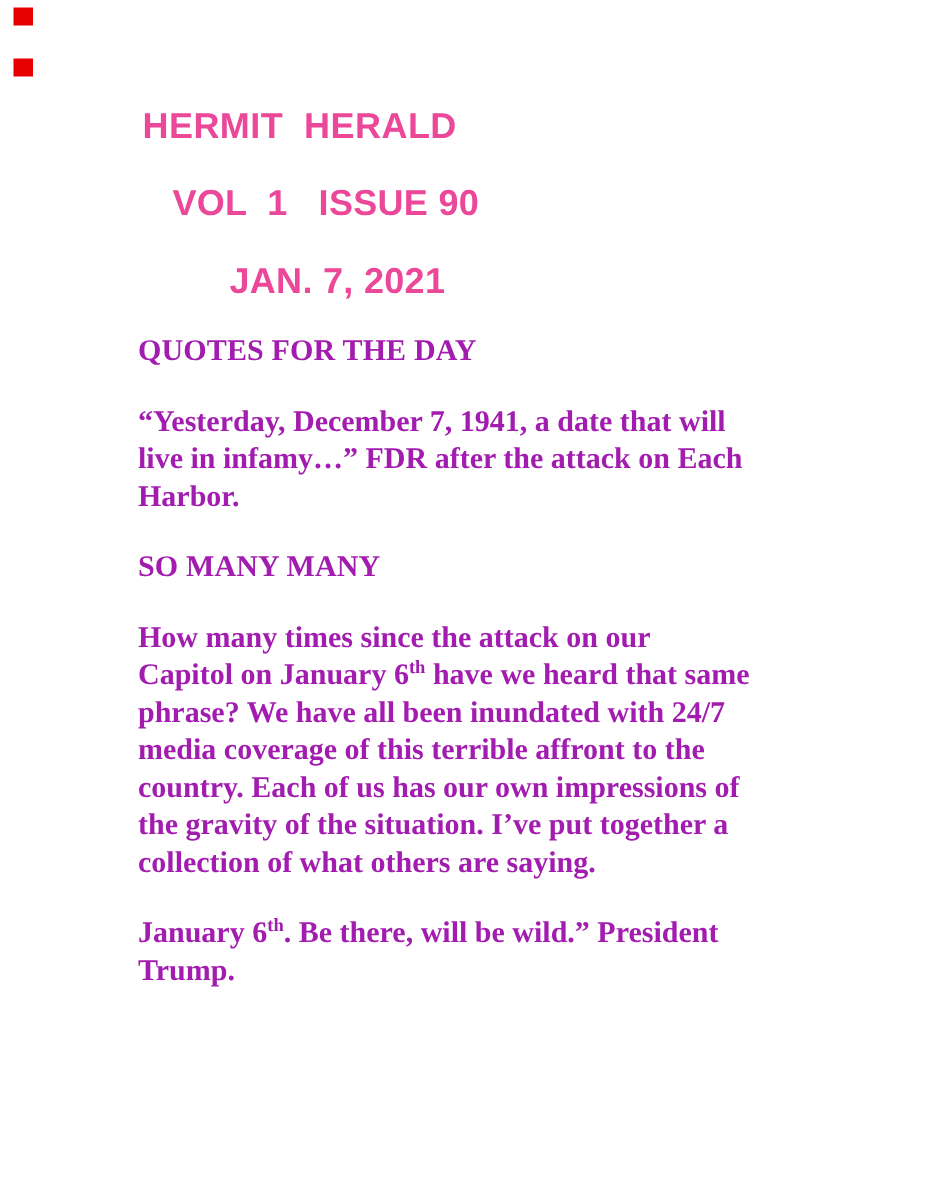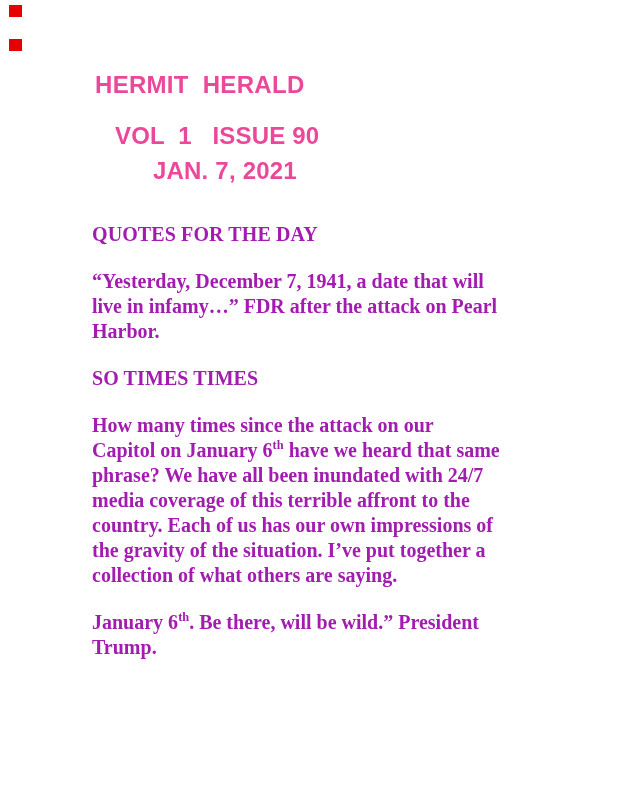--- a/index.html
+++ b/index.html
@@ -25,21 +25,21 @@
     position: absolute;
     font-family: "Liberation Sans", sans-serif;
     font-weight: bold;
     font-size: 24px;
     line-height: 25px;
     white-space: pre;
     color: #ec4899;
   }
   .mast-title { left: 95px;  top: 72px;  letter-spacing: 0.3px; }
   .mast-vol   { left: 115px; top: 123px; letter-spacing: 0.2px; }
-  .mast-date  { left: 153px; top: 158px; letter-spacing: 0.2px; }
+  .mast-date  { left: 153px; top: 175px; letter-spacing: 0.2px; }
 
   
   .article {
     position: absolute;
     left: 92px;
     top: 222px;
     width: 455px;
     font-family: "Liberation Serif", serif;
     font-weight: bold;
     font-size: 20px;
@@ -65,25 +65,25 @@
   <div class="mast mast-title">HERMIT  HERALD</div>
   <div class="mast mast-vol">VOL  1   ISSUE 90</div>
   <div class="mast mast-date">JAN. 7, 2021</div>
 
   <div class="article">
       <div class="para heading">
         <div class="line">QUOTES FOR THE DAY</div>
       </div>
       <div class="para text">
         <div class="line">“Yesterday, December 7, 1941, a date that will</div>
-        <div class="line">live in infamy…” FDR after the attack on Pearl</div>
+        <div class="line">live in infamy…” FDR after the attack on Each</div>
         <div class="line">Harbor.</div>
       </div>
       <div class="para heading">
-        <div class="line">SO TIMES TIMES</div>
+        <div class="line">SO MANY MANY</div>
       </div>
       <div class="para text">
         <div class="line">How many times since the attack on our</div>
         <div class="line">Capitol on January 6<sup>th</sup> have we heard that same</div>
         <div class="line">phrase? We have all been inundated with 24/7</div>
         <div class="line">media coverage of this terrible affront to the</div>
         <div class="line">country. Each of us has our own impressions of</div>
         <div class="line">the gravity of the situation. I’ve put together a</div>
         <div class="line">collection of what others are saying.</div>
       </div>

